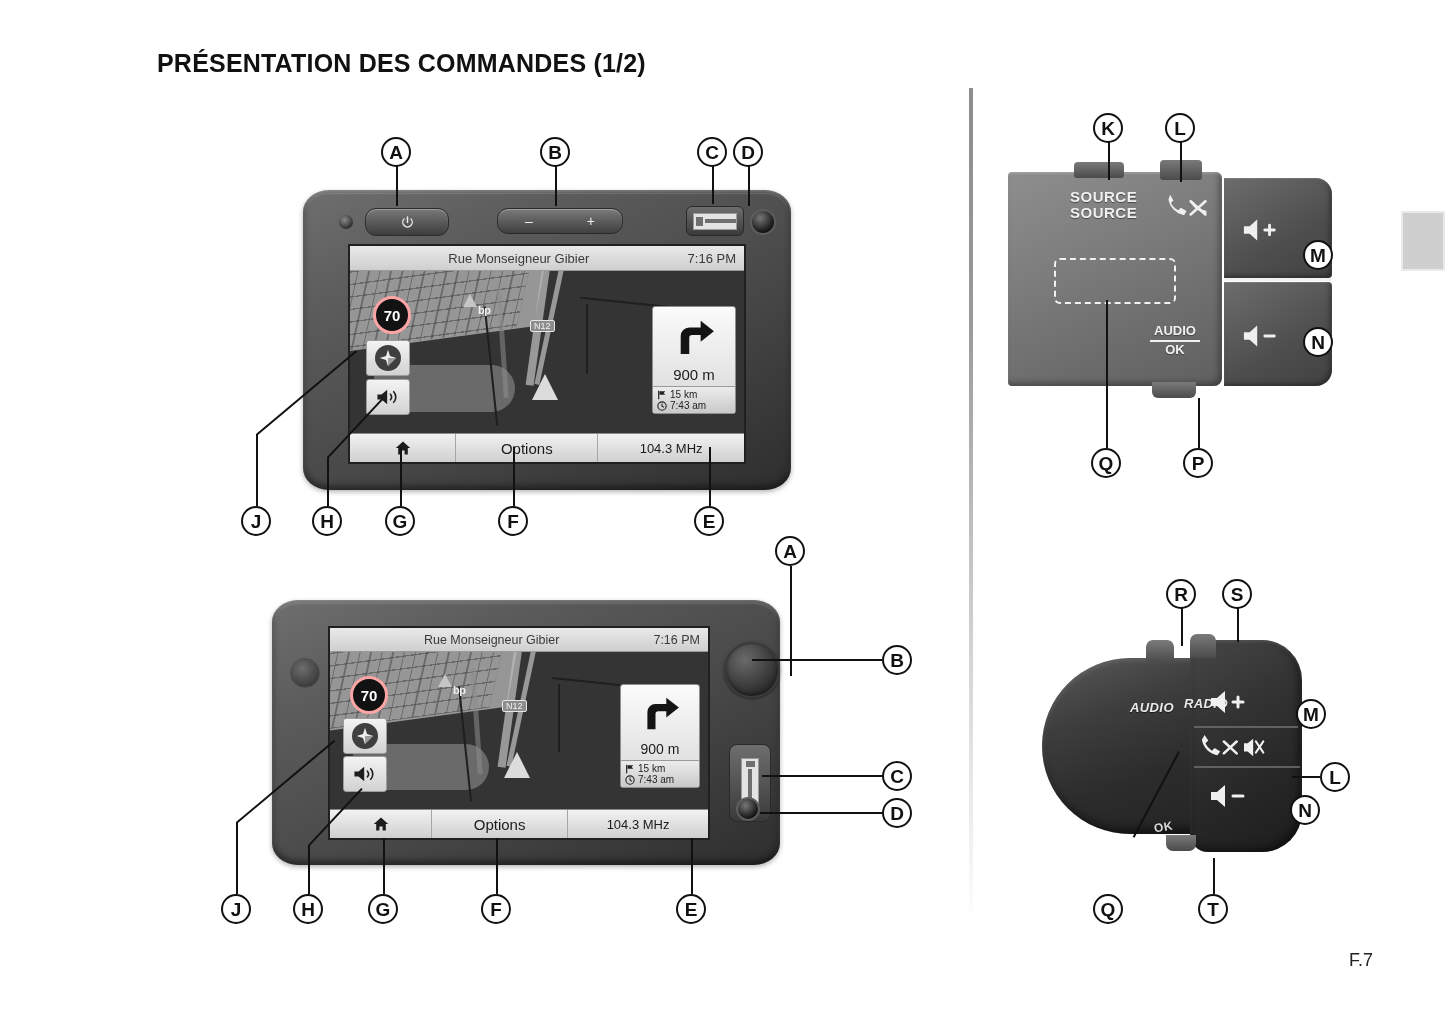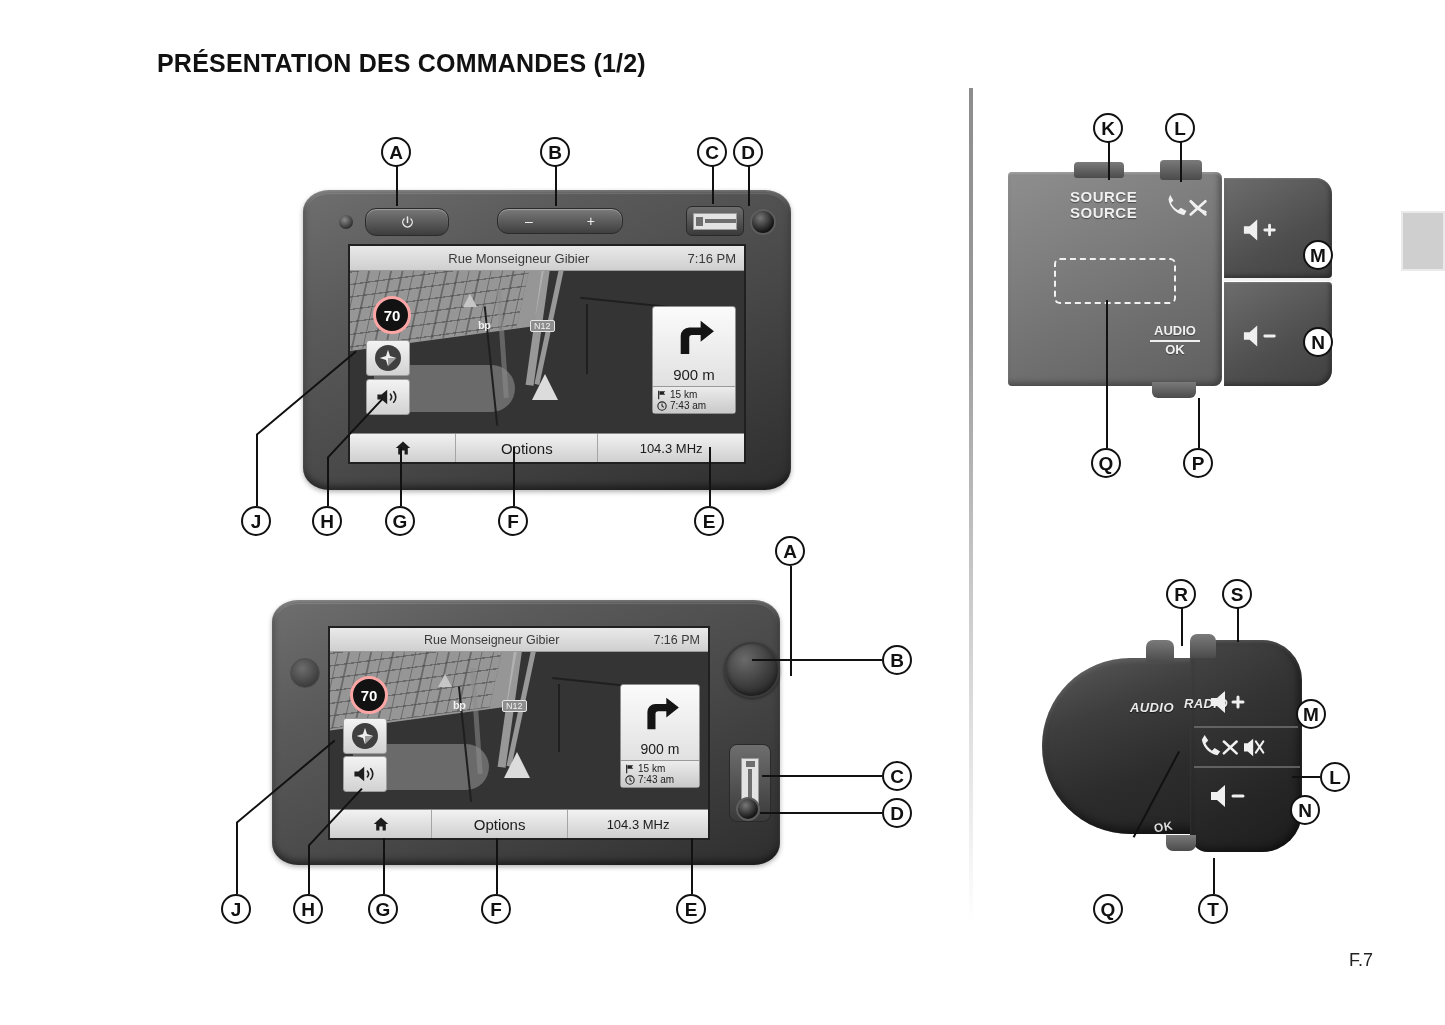--- a/index.html
+++ b/index.html
@@ -92,21 +92,21 @@
   .map-road-major{
     position:absolute; background:#b9b9b9; opacity:.75;
   }
   .map-road-thin{position:absolute;background:#1f1f1f;}
   .map-route{position:absolute;background:#8c8c8c;}
   .shield{
     position:absolute; background:#8d8d8d; color:#f2f2f2;
     border:1px solid #e6e6e6; border-radius:2px;
     font-size:9px; padding:0 3px; font-family:"Liberation Sans",sans-serif;
   }
-  .poi-bp{position:absolute;color:#f0f0f0;font-size:11px;font-weight:bold;letter-spacing:-.4px;margin-top:15px;}
+  .poi-bp{position:absolute;color:#f0f0f0;font-size:11px;font-weight:bold;letter-spacing:-.4px;}
   .poi-pin{
     position:absolute; width:0;height:0;
     border-left:7px solid transparent;border-right:7px solid transparent;
     border-bottom:13px solid #c6c6c6;
   }
   .car-arrow{
     position:absolute; width:0;height:0;
     border-left:13px solid transparent;border-right:13px solid transparent;
     border-bottom:26px solid #dcdcdc;
   }

